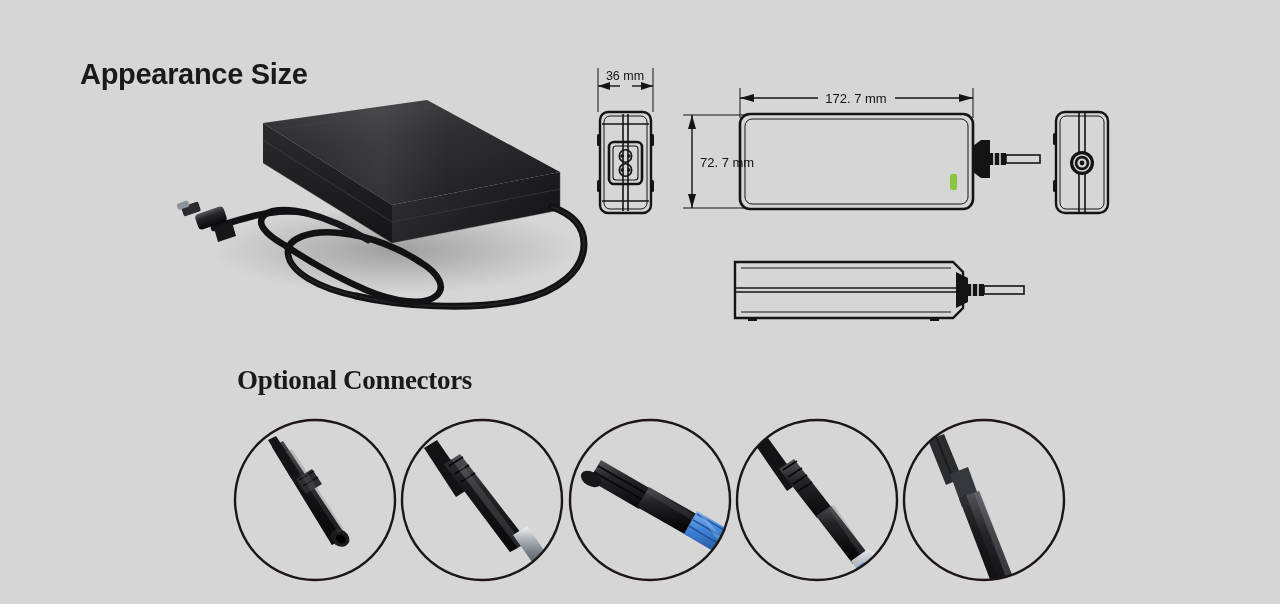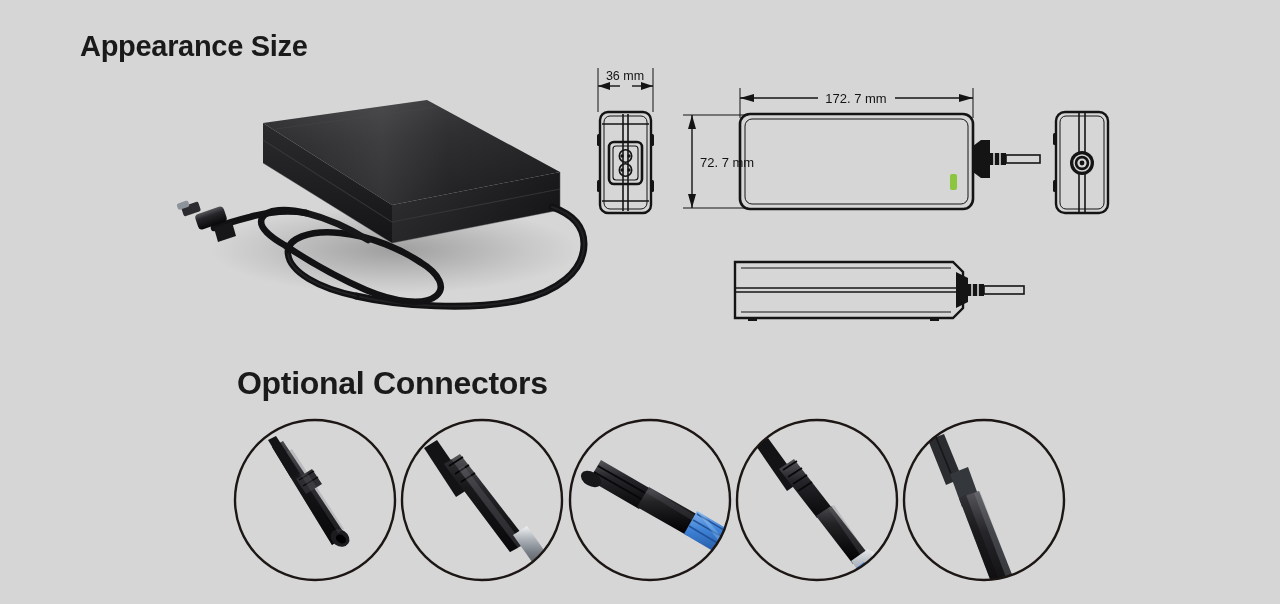--- a/index.html
+++ b/index.html
@@ -22,26 +22,27 @@
   }
   .heading {
     position: absolute;
     color: #1a1a1a;
     font-weight: 700;
     letter-spacing: -0.3px;
     white-space: nowrap;
     line-height: 1;
   }
   #appearance-title {
-    left: 80px; top: 32px;
+    left: 80px; top: 60px;
     font-size: 29px;
   }
   #connectors-title {
     left: 237px; top: 367px;
-    font-size: 32px;
+    font-size: 27px;
+    font-family: Liberation Serif, serif;
   }
   .svg-layer {
     position: absolute;
     left: 0; top: 0;
     width: 1280px; height: 604px;
     pointer-events: none;
   }
   .dim-label {
     font-family: "Liberation Sans", sans-serif;
     fill: #141414;

